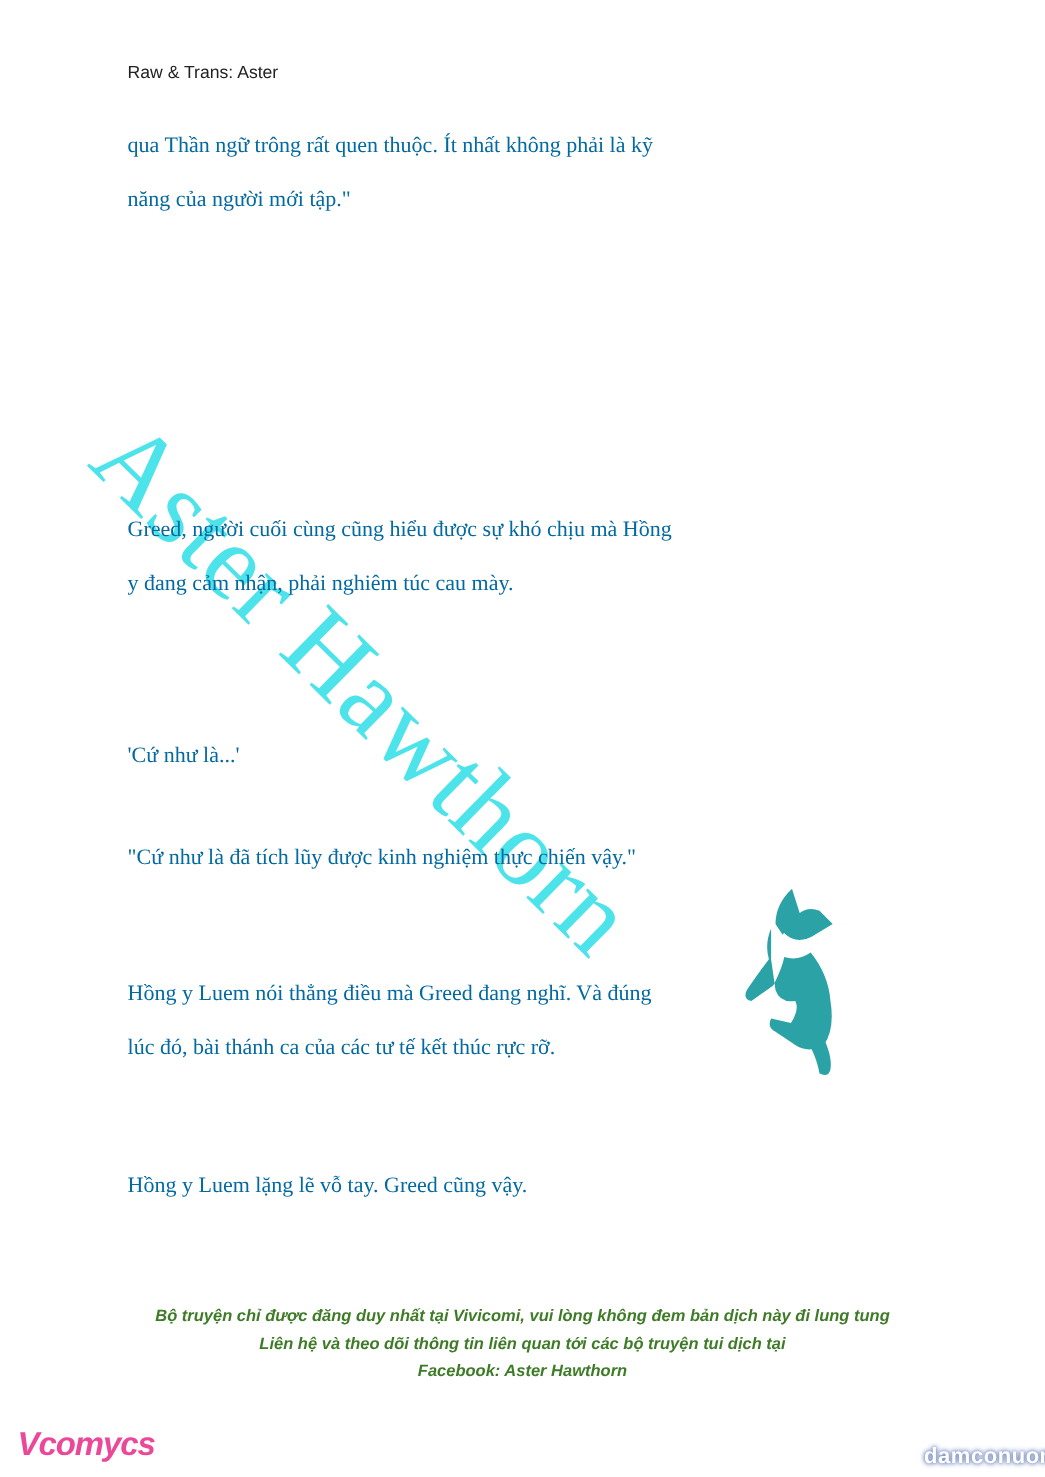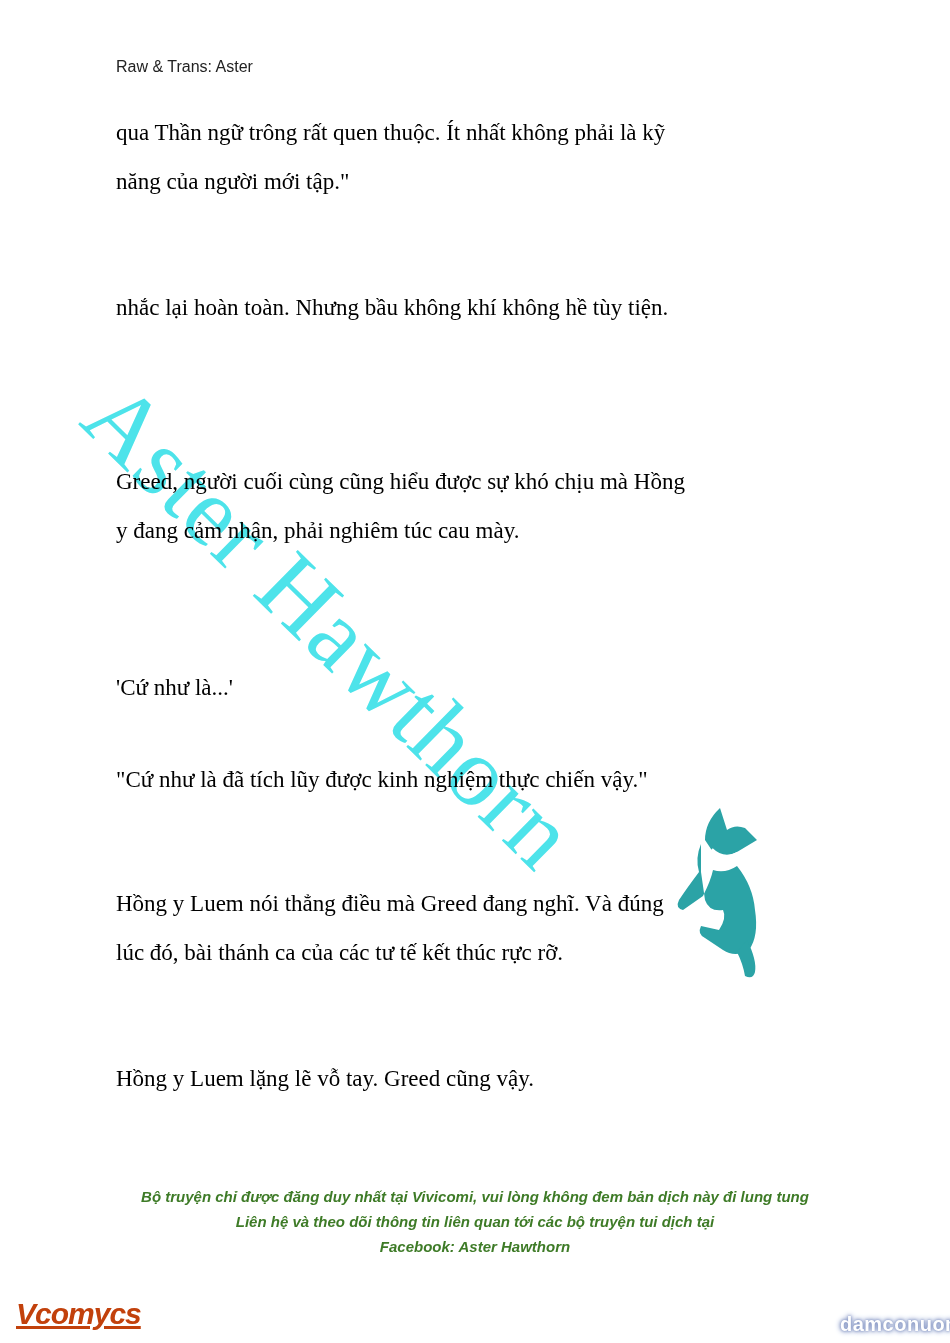--- a/index.html
+++ b/index.html
@@ -6,60 +6,59 @@
   body {
     width: 950px; height: 1343px; background: #ffffff; position: relative; overflow: hidden;
     font-family: "Liberation Serif", serif;
   }
   .header {
     position: absolute; left: 116px; top: 58px;
     font-family: "Liberation Sans", sans-serif; font-size: 16px; color: #222;
   }
   .para {
     position: absolute; left: 116px; width: 740px;
-    font-size: 23px; line-height: 49px; color: #000000;
+    font-size: 20px; line-height: 49px; color: #0369a1;
     z-index: 2;
   }
   .watermark {
     position: absolute; left: 140px; top: 360px;
     font-family: "Liberation Serif", serif; font-size: 98px; color: #4de3ea;
     transform-origin: 0 0; transform: rotate(44.5deg);
     white-space: nowrap; z-index: 1; letter-spacing: 1px;
   }
   .cat { position: absolute; left: 665px; top: 800px; width: 120px; height: 180px; z-index: 3; }
   .footer {
     position: absolute; left: 0; width: 950px; top: 1184px; text-align: center;
     font-family: "Liberation Sans", sans-serif; font-style: italic; font-weight: bold;
     font-size: 15px; line-height: 25px; color: #3e7b27;
   }
   .logo-left {
     position: absolute; left: 16px; top: 1297px;
     font-family: "Liberation Sans", sans-serif; font-style: italic; font-weight: bold;
-    font-size: 30px; color: #c2410c; letter-spacing: -1px; text-decoration: underline;
+    font-size: 30px; color: #ec4899; letter-spacing: -1px;
   }
   .logo-right {
     position: absolute; left: 840px; top: 1313px;
     font-family: "Liberation Sans", sans-serif; font-weight: bold; font-size: 20px;
     color: #ffffff; text-shadow: 0 0 3px #7d8fbf, 0 0 5px #7d8fbf, 0 0 6px #a9b6dc;
     letter-spacing: 0.5px;
   }
 </style>
 </head>
 <body>
 
 <div class="header">Raw &amp; Trans: Aster</div>
 
 <div class="watermark">Aster Hawthorn</div>
 
 <div class="para" style="top:108px">
   <div>qua Thần ngữ trông rất quen thuộc. Ít nhất không phải là kỹ</div>
   <div>năng của người mới tập."</div>
 </div>
 <div class="para" style="top:283px">
-  <div>nhắc lại hoàn toàn. Nhưng bầu không khí không hề tùy tiện.</div>
 </div>
 <div class="para" style="top:457px">
   <div>Greed, người cuối cùng cũng hiểu được sự khó chịu mà Hồng</div>
   <div>y đang cảm nhận, phải nghiêm túc cau mày.</div>
 </div>
 <div class="para" style="top:663px">
   <div>'Cứ như là...'</div>
 </div>
 <div class="para" style="top:755px">
   <div>"Cứ như là đã tích lũy được kinh nghiệm thực chiến vậy."</div>

